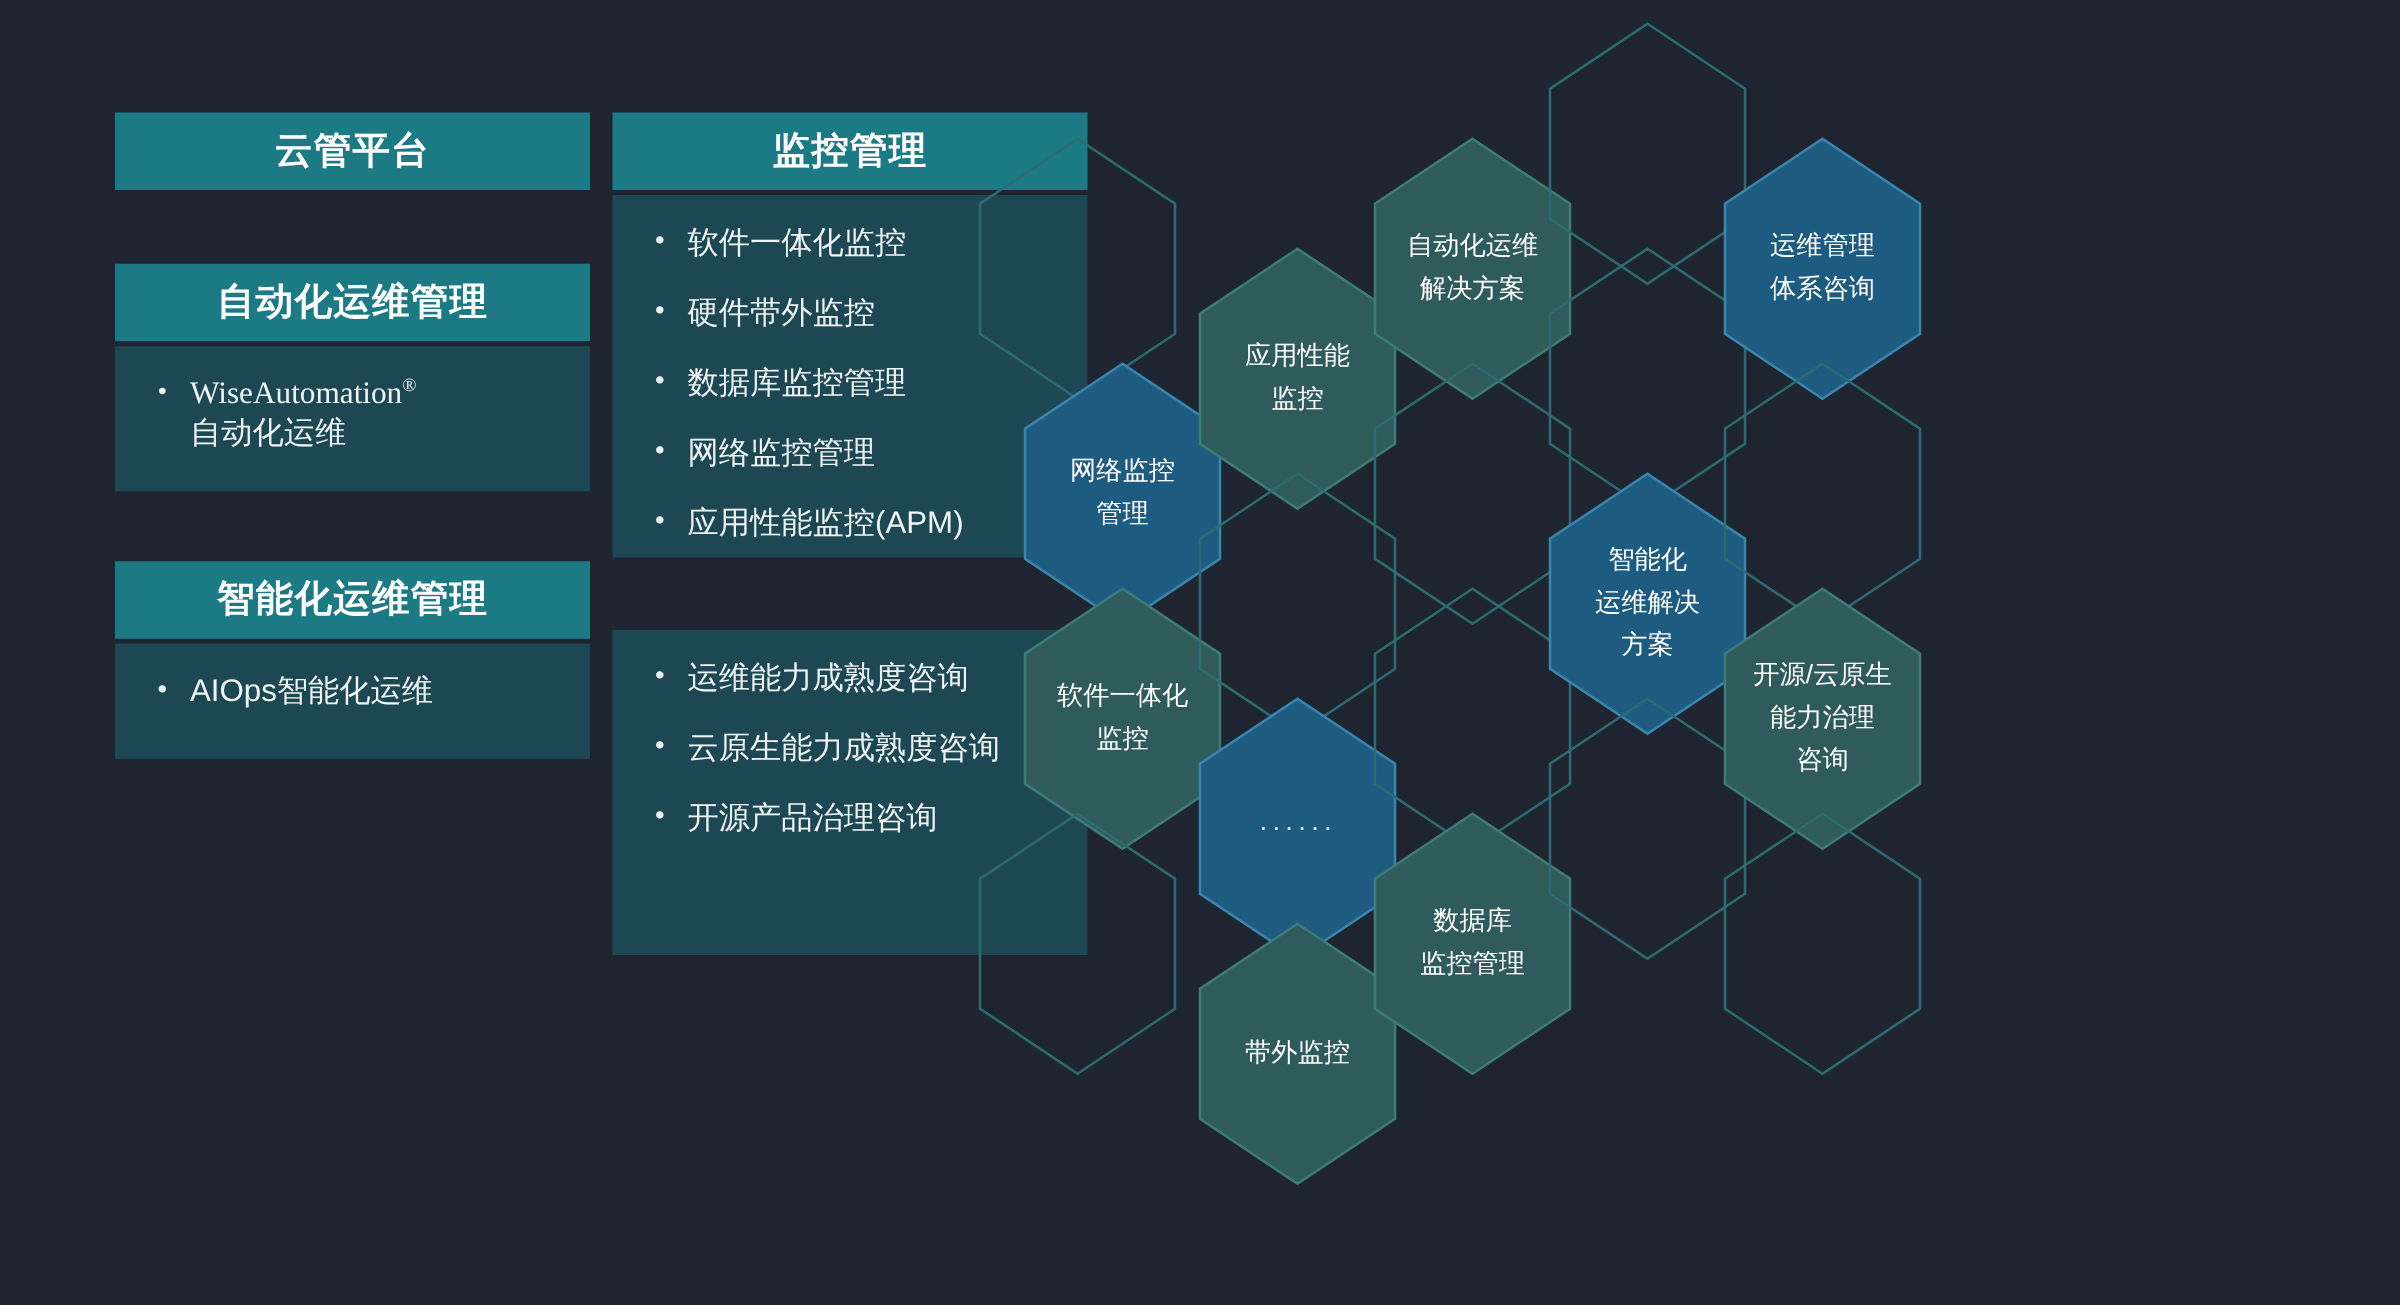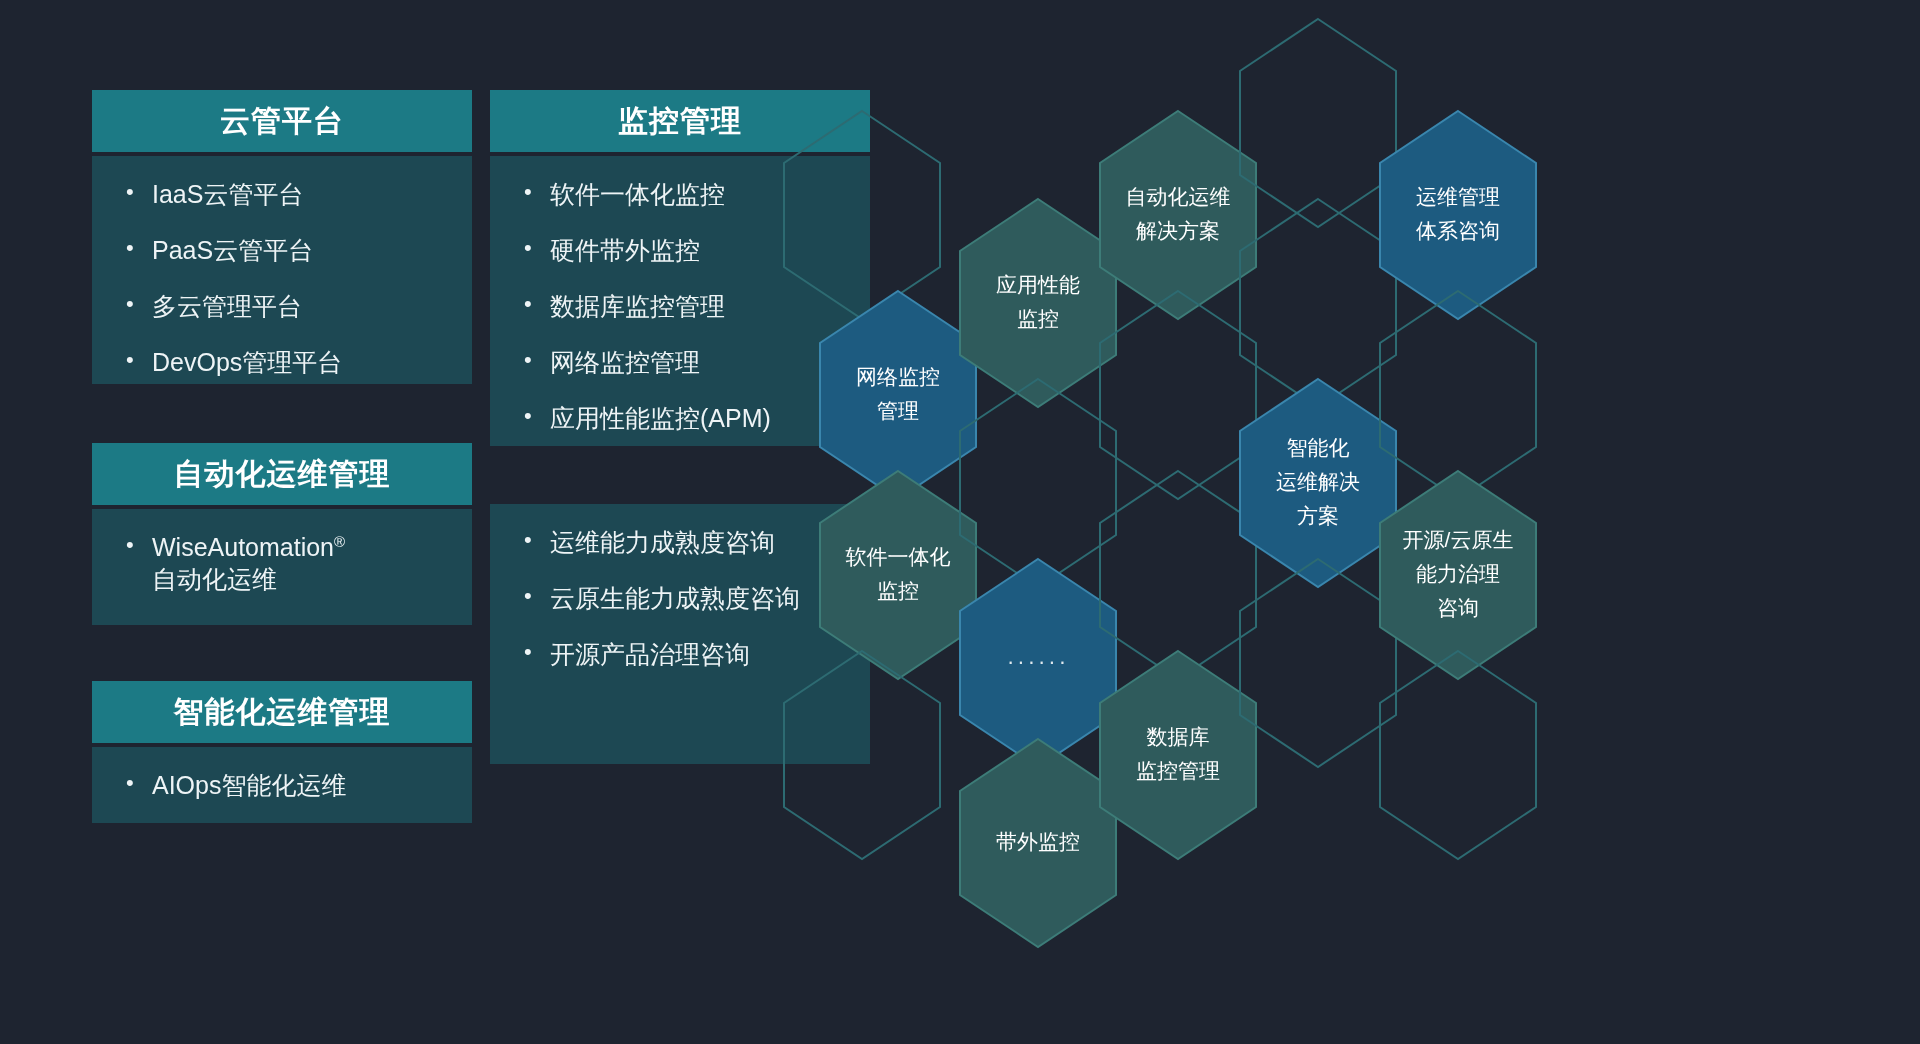--- a/index.html
+++ b/index.html
@@ -51,25 +51,25 @@
     position:absolute;
     left:0;top:0;
     color:#eef4f6;
     font-size:22px;
   }
   .sup{font-size:15px;vertical-align:super;}
 
   
   #card-cloud .card-body{height:228px;}
   #card-auto .card-body{height:116px;}
-  #card-aiops .card-body{height:76px;}
+  #card-aiops .card-body{height:92px;}
   #card-monitor .card-body{height:290px;}
   #card-consult .card-body{height:260px;}
 
-  #card-auto{margin-top:59px;}
+  #card-auto{margin-top:59px;font-family:Liberation Serif, serif;}
   #card-aiops{margin-top:56px;}
   #card-consult{margin-top:58px;}
 
   
   #hexwrap{position:absolute;left:760px;top:0px;width:1160px;height:1044px;}
   #hexsvg{display:block;}
   .hex-label{
     fill:#ffffff;
     font-family:"Liberation Sans","DejaVu Sans",sans-serif;
     font-size:21px;
@@ -87,28 +87,20 @@
 </style>
 </head>
 <body>
 
 <div id="stage">
 
   <div class="col" id="col-a">
 
     <div class="card" id="card-cloud">
       <div class="card-head">云管平台</div>
-      <div class="card-body">
-        <ul>
-          <li>IaaS云管平台</li>
-          <li>PaaS云管平台</li>
-          <li>多云管理平台</li>
-          <li>DevOps管理平台</li>
-        </ul>
-      </div>
     </div>
 
     <div class="card" id="card-auto">
       <div class="card-head">自动化运维管理</div>
       <div class="card-body">
         <ul>
           <li><span>WiseAutomation<span class="sup">®</span><br>自动化运维</span></li>
         </ul>
       </div>
     </div>

